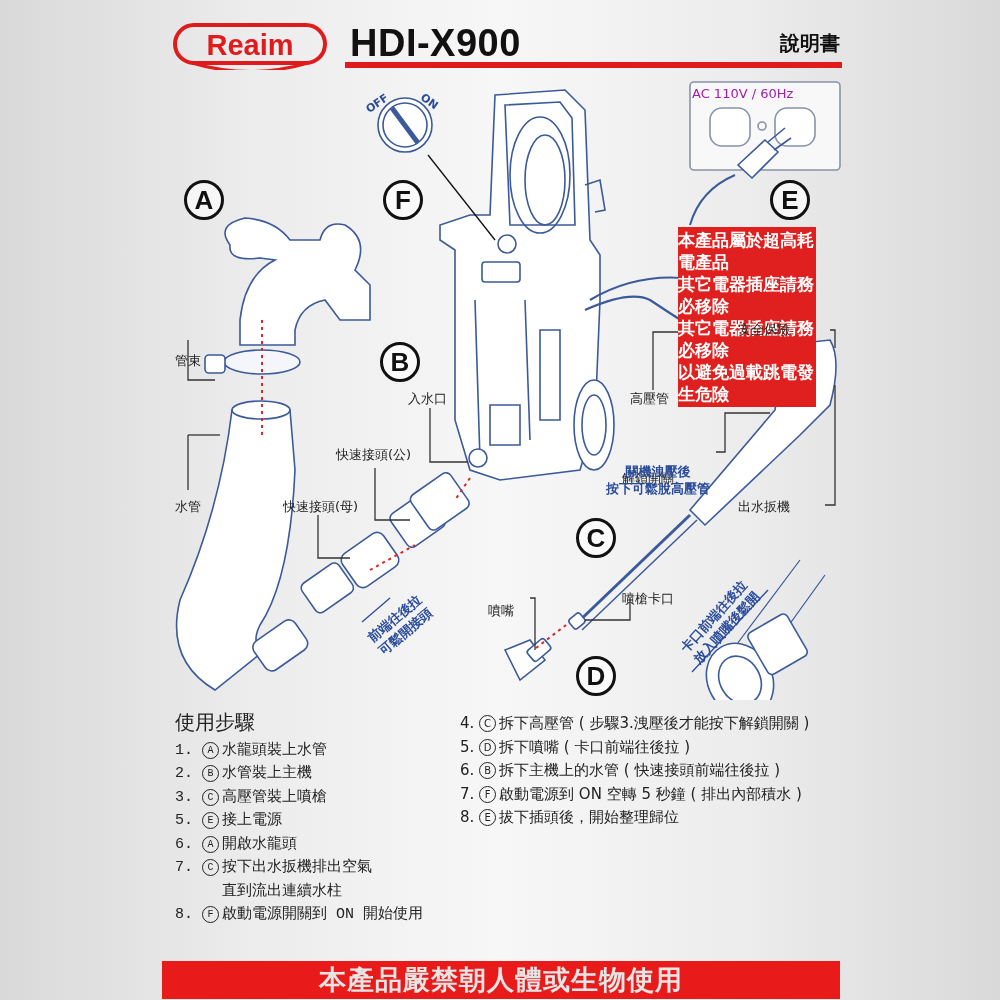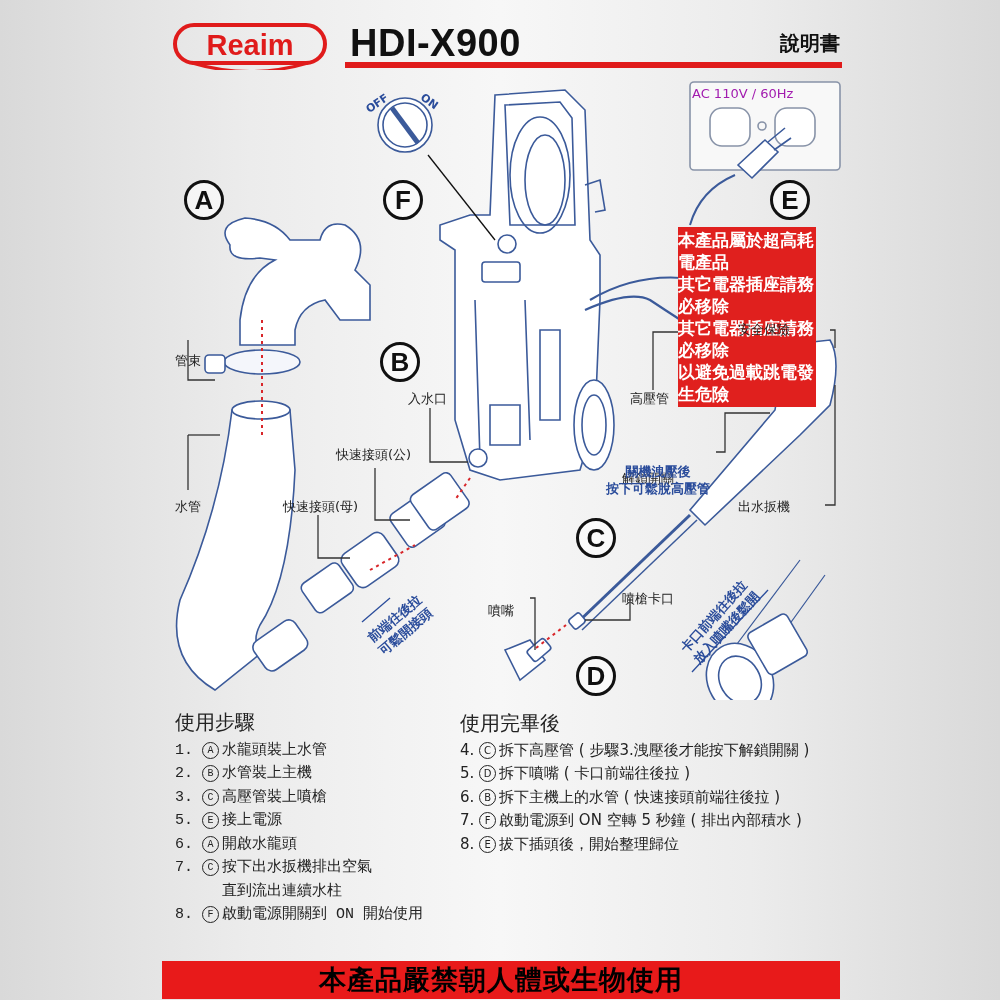--- a/index.html
+++ b/index.html
@@ -15,21 +15,21 @@
   .circ{width:34px;height:34px;border:3px solid #111;border-radius:50%;display:flex;align-items:center;justify-content:center;
     font-family:"Liberation Sans",sans-serif;font-weight:bold;font-size:26px;color:#111;background:rgba(255,255,255,0.6);}
   .lbl{font-size:13px;color:#222;white-space:nowrap;}
   .blue{color:#2a4c9b;font-weight:bold;font-size:13px;text-align:center;line-height:17px;}
   .warnbox{left:678px;top:227px;width:138px;background:#e0201e;color:#fff;font-weight:bold;font-size:17px;line-height:22px;text-align:left;padding:2px 0;}
   .ac{left:692px;top:86px;font-size:13px;color:#a21caf;}
   .section{font-size:15px;line-height:23.5px;color:#222;}
   .section h2{font-size:20px;font-weight:normal;margin:0 0 3px 0;color:#222;}
   .step{white-space:nowrap;}
   .ci{display:inline-block;width:15px;height:15px;border:1.3px solid #222;border-radius:50%;font-size:10px;line-height:15px;text-align:center;vertical-align:1px;margin-right:3px;}
-  .banner{left:162px;top:961px;width:678px;height:38px;background:#e81a1a;color:#000000;font-weight:bold;font-size:27px;text-align:center;line-height:38px;letter-spacing:1px;}
+  .banner{left:162px;top:961px;width:678px;height:38px;background:#e81a1a;color:#e5e5e5;font-weight:bold;font-size:27px;text-align:center;line-height:38px;letter-spacing:1px;}
 </style>
 </head>
 <body>
 
 <svg class="abs logo" viewBox="0 0 156 48">
   <rect x="3" y="3" width="150" height="38" rx="19" fill="none" stroke="#e01b1b" stroke-width="4"></rect>
   <path d="M20 41 Q78 58 136 41" fill="none" stroke="#e01b1b" stroke-width="3"></path>
   <text x="78" y="33" text-anchor="middle" font-family="Liberation Sans, sans-serif" font-weight="bold" font-size="29" fill="#e01b1b">Reaim</text>
 </svg>
 <div class="abs model">HDI-X900</div>
@@ -178,21 +178,20 @@
   <div class="step"><span>2.</span> <span class="ci">B</span><span>水管裝上主機</span></div>
   <div class="step"><span>3.</span> <span class="ci">C</span><span>高壓管裝上噴槍</span></div>
   <div class="step"><span>5.</span> <span class="ci">E</span><span>接上電源</span></div>
   <div class="step"><span>6.</span> <span class="ci">A</span><span>開啟水龍頭</span></div>
   <div class="step"><span>7.</span> <span class="ci">C</span><span>按下出水扳機排出空氣</span></div>
   <div class="step" style="padding-left:47px;"><span>直到流出連續水柱</span></div>
   <div class="step"><span>8.</span> <span class="ci">F</span><span>啟動電源開關到 ON 開始使用</span></div>
 </div>
 
 <div class="abs section" style="left:460px;top:712px;">
-  <h2>使用完畢後</h2>
   <div class="step"><span>4.</span> <span class="ci">C</span><span>拆下高壓管 ( 步驟3.洩壓後才能按下解鎖開關 )</span></div>
   <div class="step"><span>5.</span> <span class="ci">D</span><span>拆下噴嘴 ( 卡口前端往後拉 )</span></div>
   <div class="step"><span>6.</span> <span class="ci">B</span><span>拆下主機上的水管 ( 快速接頭前端往後拉 )</span></div>
   <div class="step"><span>7.</span> <span class="ci">F</span><span>啟動電源到 ON 空轉 5 秒鐘 ( 排出內部積水 )</span></div>
   <div class="step"><span>8.</span> <span class="ci">E</span><span>拔下插頭後，開始整理歸位</span></div>
 </div>
 
 <div class="abs banner">本產品嚴禁朝人體或生物使用</div>
 
 </body></html>

